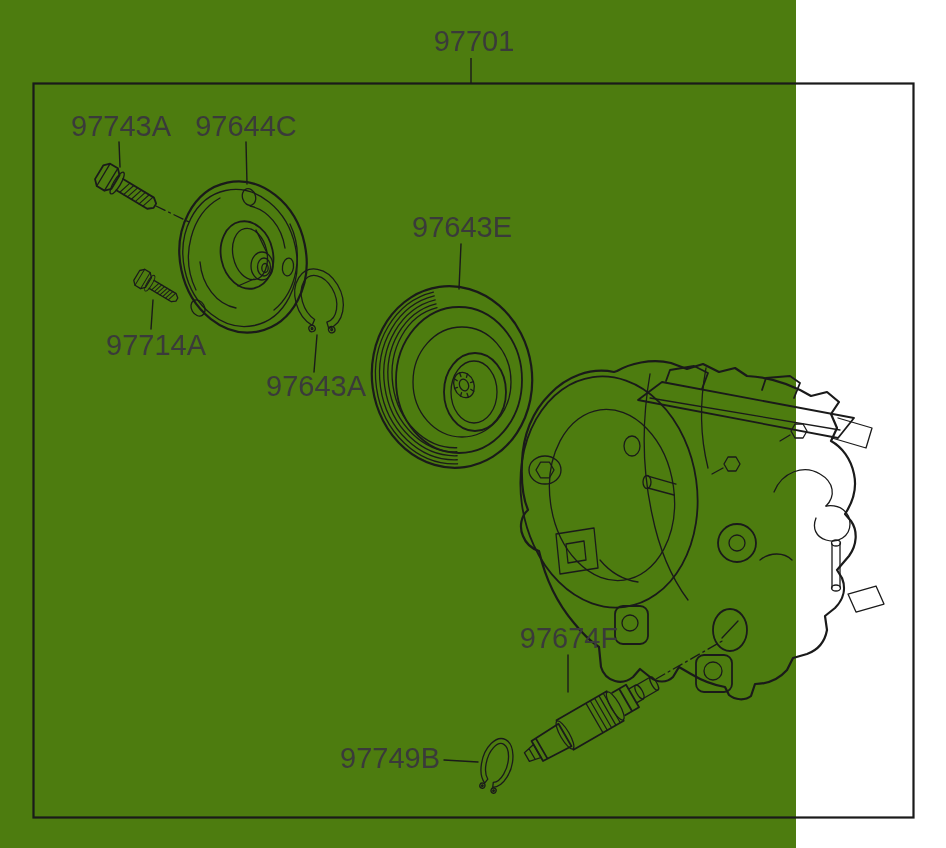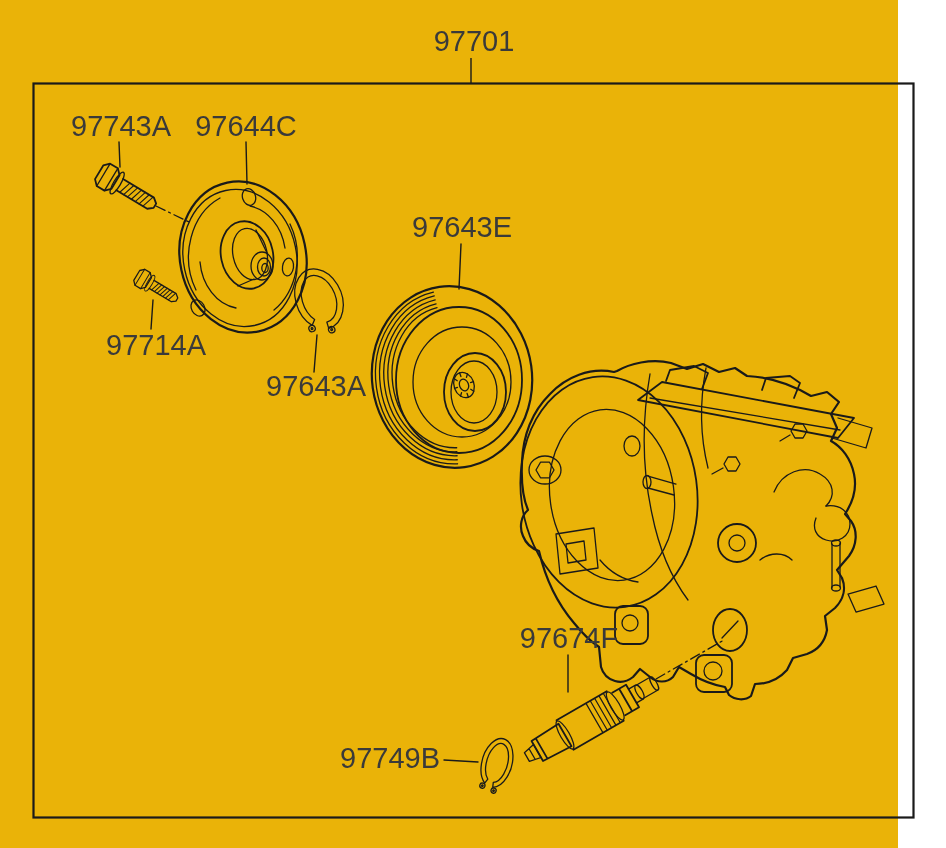--- a/index.html
+++ b/index.html
@@ -1,16 +1,16 @@
 <!DOCTYPE html>
 <html><head>
 <meta charset="utf-8">
 <style>
   html, body { margin: 0; padding: 0; background: #ffffff; }
-  .stage { width: 898px; height: 848px; position: relative; background: #eab308; }
+  .stage { width: 796px; height: 848px; position: relative; background: #4d7c0f; }
   svg { display: block; }
   .part-label {
     font-family: "Liberation Sans", "DejaVu Sans", sans-serif;
     font-size: 29px;
     fill: #3a3a3a;
     stroke: none;
   }
   .art { stroke: #1a1a1a; fill: none; stroke-width: 1.8; stroke-linecap: round; stroke-linejoin: round; }
   .thin { stroke-width: 1.3; }
   .thick { stroke-width: 2.2; }

